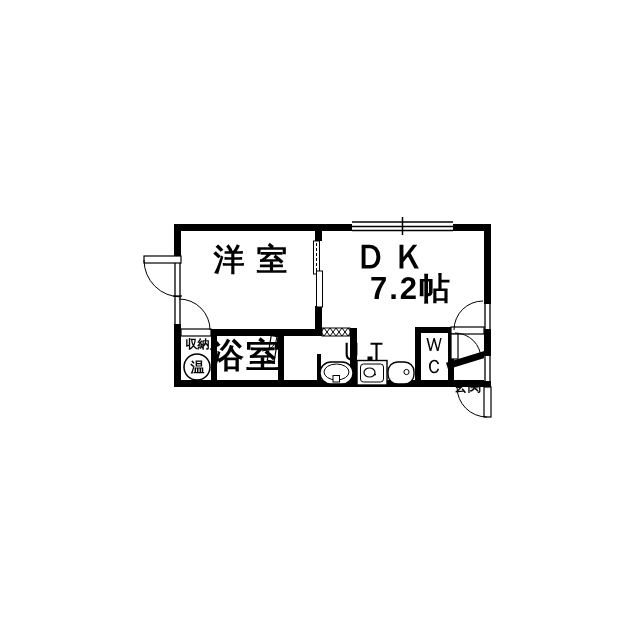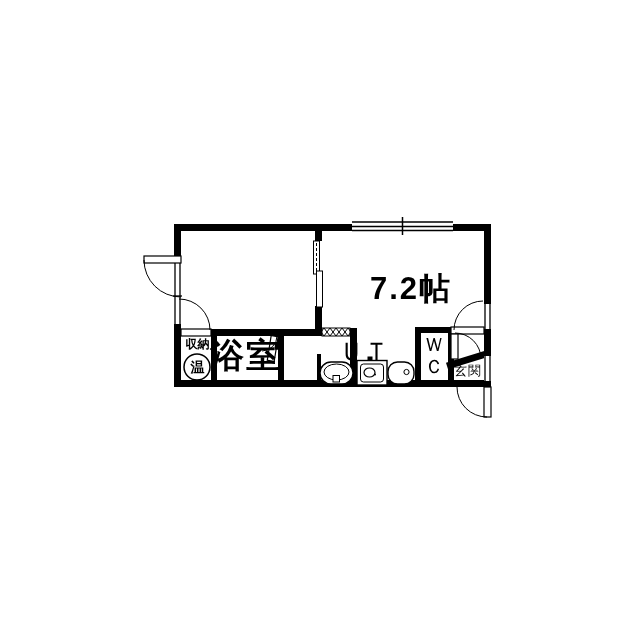--- a/index.html
+++ b/index.html
@@ -9,21 +9,21 @@
   .label{position:absolute;color:#000;text-align:center;white-space:nowrap;}
   .lbl-room-name{font-size:31px;font-weight:bold;letter-spacing:12px;text-indent:12px;line-height:34px;}
   .lbl-room-size{font-size:31px;font-weight:bold;letter-spacing:14px;text-indent:14px;line-height:34px;}
   .lbl-dk-name{font-size:33px;font-weight:bold;letter-spacing:5px;line-height:34px;}
   .lbl-dk-size{font-size:31px;font-weight:bold;letter-spacing:2px;line-height:34px;}
   .lbl-bath{font-size:34px;font-weight:bold;letter-spacing:2px;line-height:30px;}
   .lbl-ut{font-size:25px;font-weight:normal;line-height:28px;margin-left:48px;}
   .lbl-wc{font-size:19px;font-weight:normal;line-height:22px;}
   .lbl-small{font-size:12px;font-weight:bold;line-height:13px;}
   .lbl-onsui{font-size:14px;font-weight:bold;line-height:15px;}
-  .lbl-genkan{font-size:13px;font-weight:normal;line-height:14px;letter-spacing:1px;}
+  .lbl-genkan{font-size:13px;font-weight:bold;line-height:14px;letter-spacing:1px;margin-top:16px;}
 </style>
 </head>
 <body>
 
 <div id="plan">
 <svg width="640" height="640" viewBox="0 0 640 640">
   <defs>
     <pattern id="hatch" width="6" height="8" patternUnits="userSpaceOnUse">
       <path d="M0 8 L6 0" stroke="#000" stroke-width="1" fill="none"></path>
       <path d="M0 0 L6 8" stroke="#000" stroke-width="1" fill="none"></path>
@@ -133,21 +133,23 @@
     <ellipse cx="369.5" cy="372.5" rx="5.5" ry="4.5" fill="#fff" stroke="#000" stroke-width="1.2"></ellipse>
     <circle cx="375" cy="374.5" r="1" fill="#000"></circle>
   </g>
   <g>
     <rect x="388" y="362" width="26" height="22" rx="9.5" fill="#fff" stroke="#000" stroke-width="1.4"></rect>
     <circle cx="406.5" cy="372" r="2.6" fill="#fff" stroke="#000" stroke-width="1"></circle>
   </g>
 </svg>
 
 
+<div class="label lbl-room-name" style="left:178px;top:243px;width:145px;">洋室</div>
 
+<div class="label lbl-dk-name" style="left:325px;top:240px;width:135px;">ＤＫ</div>
 <div class="label lbl-dk-size" style="left:346px;top:272px;width:130px;">7.2帖</div>
 
 <div class="label lbl-bath" style="left:208px;top:340px;width:76px;">浴室</div>
 
 <div class="label lbl-ut" style="left:283px;top:337px;width:66px;">ＵＴ</div>
 
 <div class="label lbl-wc" style="left:419px;top:334px;width:30px;">
   <div>Ｗ</div>
   <div>Ｃ</div>
 </div>

